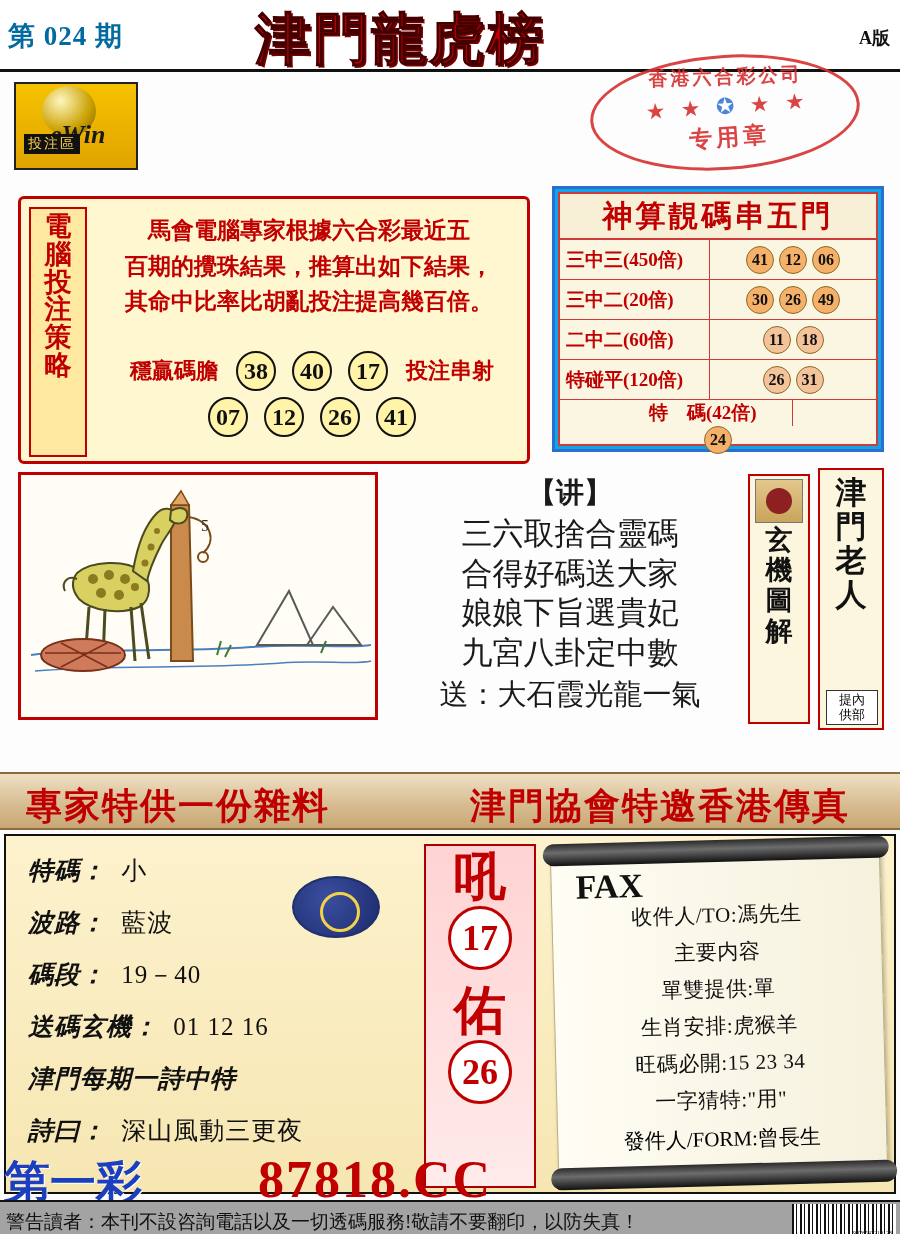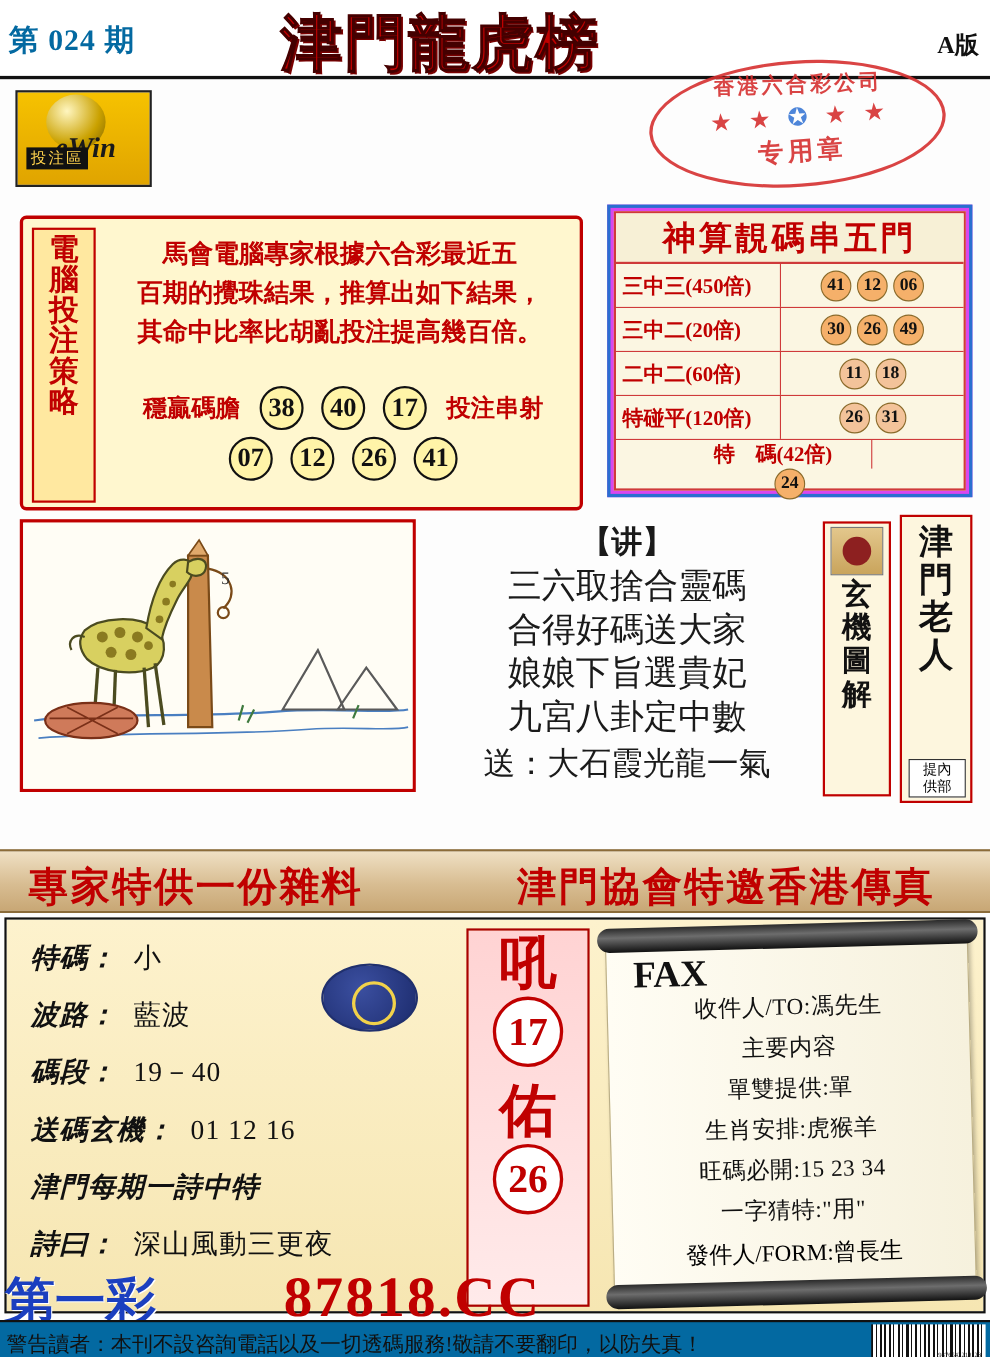--- a/index.html
+++ b/index.html
@@ -33,21 +33,21 @@
     position:absolute; left:255px; top:2px;
     font-size:56px; font-weight:bold;
     color:#c00000;
     letter-spacing:2px;
     -webkit-text-stroke:1px #400;
     text-shadow:2px 2px 0 #7a0000;
     font-family:"DejaVu Serif", serif;
   }
   .edition {
     position:absolute; right:10px; top:26px;
-    font-size:22px; font-weight:bold; color:#111;
+    font-size:18px; font-weight:bold; color:#111;
   }
 
   
   .stamp {
     position:absolute; left:590px; top:55px;
     width:270px; height:115px;
     border:3px solid #d63030;
     border-radius:50%;
     color:#d63030;
     transform:rotate(-4deg);
@@ -145,21 +145,21 @@
     font-size:24px; font-weight:bold; color:#111;
     margin:0 8px;
     font-family:"Liberation Serif", serif;
   }
 
   
   .rtable {
     position:absolute; left:552px; top:186px;
     width:332px; height:266px;
     border:3px solid #2a6fd0;
-    background:#d946ef;
+    background:#0ea5e9;
     padding:3px;
   }
   .rtable-inner {
     border:2px solid #cf3a3a;
     height:100%;
     background:#fbf6e2;
   }
   .rtable-title {
     text-align:center;
     font-size:30px; font-weight:bold;
@@ -388,21 +388,21 @@
   .wm-right {
     position:absolute; left:258px; top:0px;
     font-size:52px; font-weight:bold; color:#c00000;
     letter-spacing:2px;
     font-family:"Liberation Serif", serif;
   }
   .footer {
     position:absolute; left:0; bottom:0;
     width:900px; height:34px;
     border-top:2px solid #111;
-    background:#0369a1;
+    background:#a3a3a3;
     margin-top:36px;
   }
   .footer-note {
     position:absolute; left:6px; top:7px;
     font-size:19px; color:#111; white-space:nowrap;
   }
   .barcode {
     position:absolute; right:4px; top:2px;
     width:104px; height:30px;
     background:repeating-linear-gradient(90deg,#111 0 2px,#fff 2px 4px,#111 4px 5px,#fff 5px 8px);

